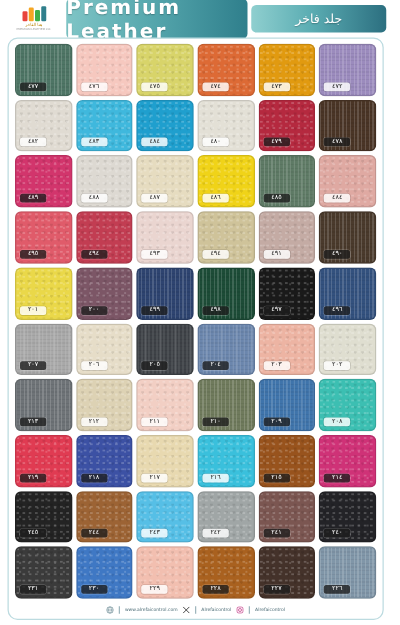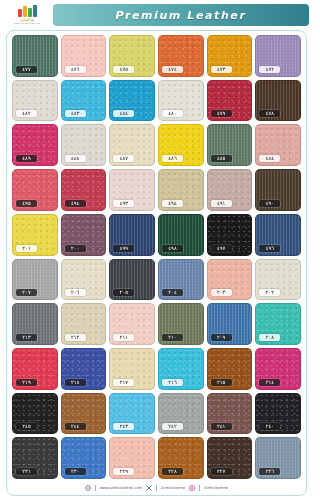--- a/index.html
+++ b/index.html
@@ -34,29 +34,28 @@
   .logo-bar{width:4px;border-radius:1px;}
   .logo-ar{
     font-size:3.4px;color:#b8860b;letter-spacing:.1px;
     margin-top:1px;white-space:nowrap;
   }
   .logo-sub{
     font-size:2.4px;color:#9a9a9a;white-space:nowrap;margin-top:0px;
   }
   .title-en{
     flex:1 1 auto;
-    height:22px;
+    height:32px;
     border-radius:4px;
     background:linear-gradient(90deg,#7fc5c6 0%,#57a8ae 45%,#2f7f8c 100%);
     display:flex;align-items:center;justify-content:center;
     color:#ffffff;
     font-family:"DejaVu Sans", sans-serif;
-    font-style:italic;
     font-weight:bold;
-    font-size:11px;
+    font-size:16px;
     letter-spacing:1.6px;
     text-shadow:0 1px 1px rgba(0,0,0,.25);
   }
   .title-ar{
     flex:0 0 108px;
     height:22px;
     border-radius:4px;
     background:linear-gradient(90deg,#8fcfcf 0%,#5aacb2 45%,#2c6f80 100%);
     display:flex;align-items:center;justify-content:center;
     color:#ffffff;
@@ -158,20 +157,21 @@
         <span class="logo-bar" style="height:8px;background:#e8443c"></span>
         <span class="logo-bar" style="height:11px;background:#f5a623"></span>
         <span class="logo-bar" style="height:9px;background:#3fae49"></span>
         <span class="logo-bar" style="height:12px;background:#2f7f8c"></span>
       </div>
       <div class="logo-ar">هنا الفاخر</div>
       <div class="logo-sub">PREMIUM LEATHER CO.</div>
     </div>
 
     <div class="title-en">Premium Leather</div>
+    <div class="title-ar">جلد فاخر</div>
   </div>
 
   <div class="card">
     <div class="grid" id="swatch-grid">
         <div class="swatch" style="background: rgb(78, 117, 101);">
           <div class="tex"></div>
           <div class="code dark">٤٧٧</div>
         </div>
         <div class="swatch grainy" style="background: rgb(246, 200, 191);">
           <div class="tex"></div>

